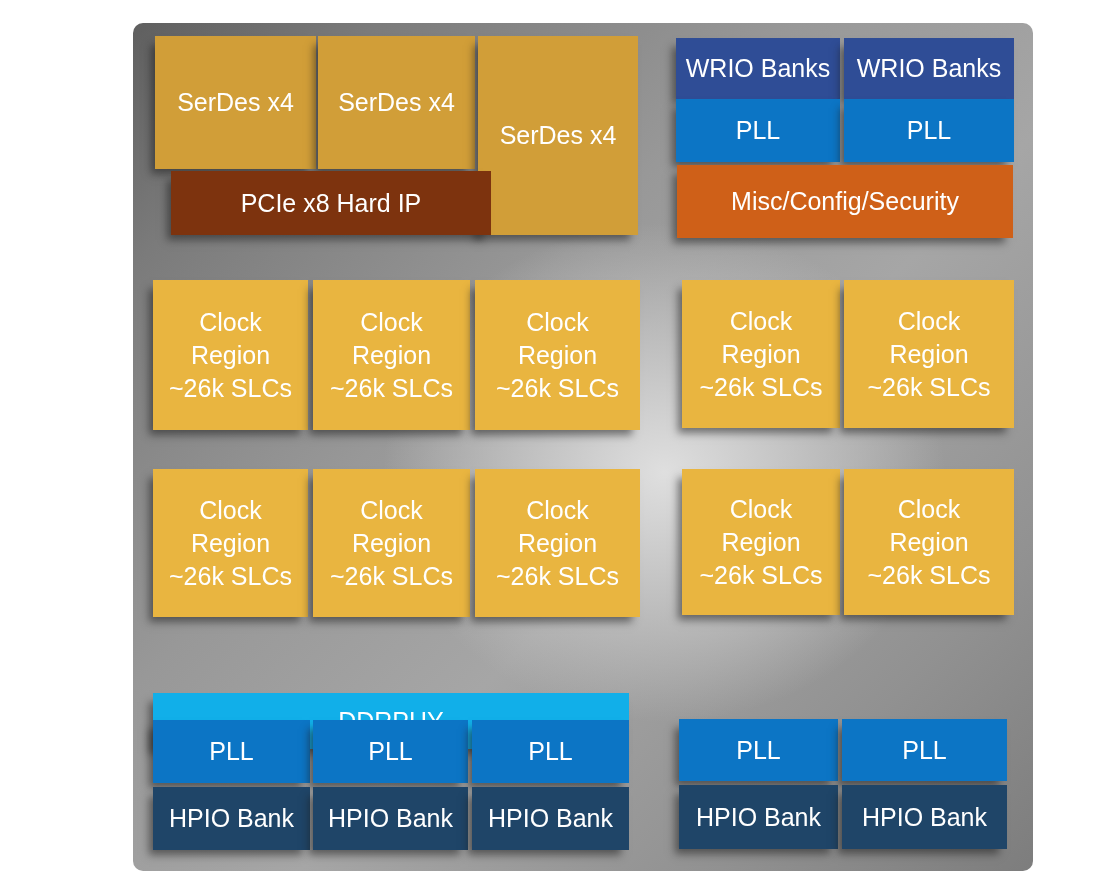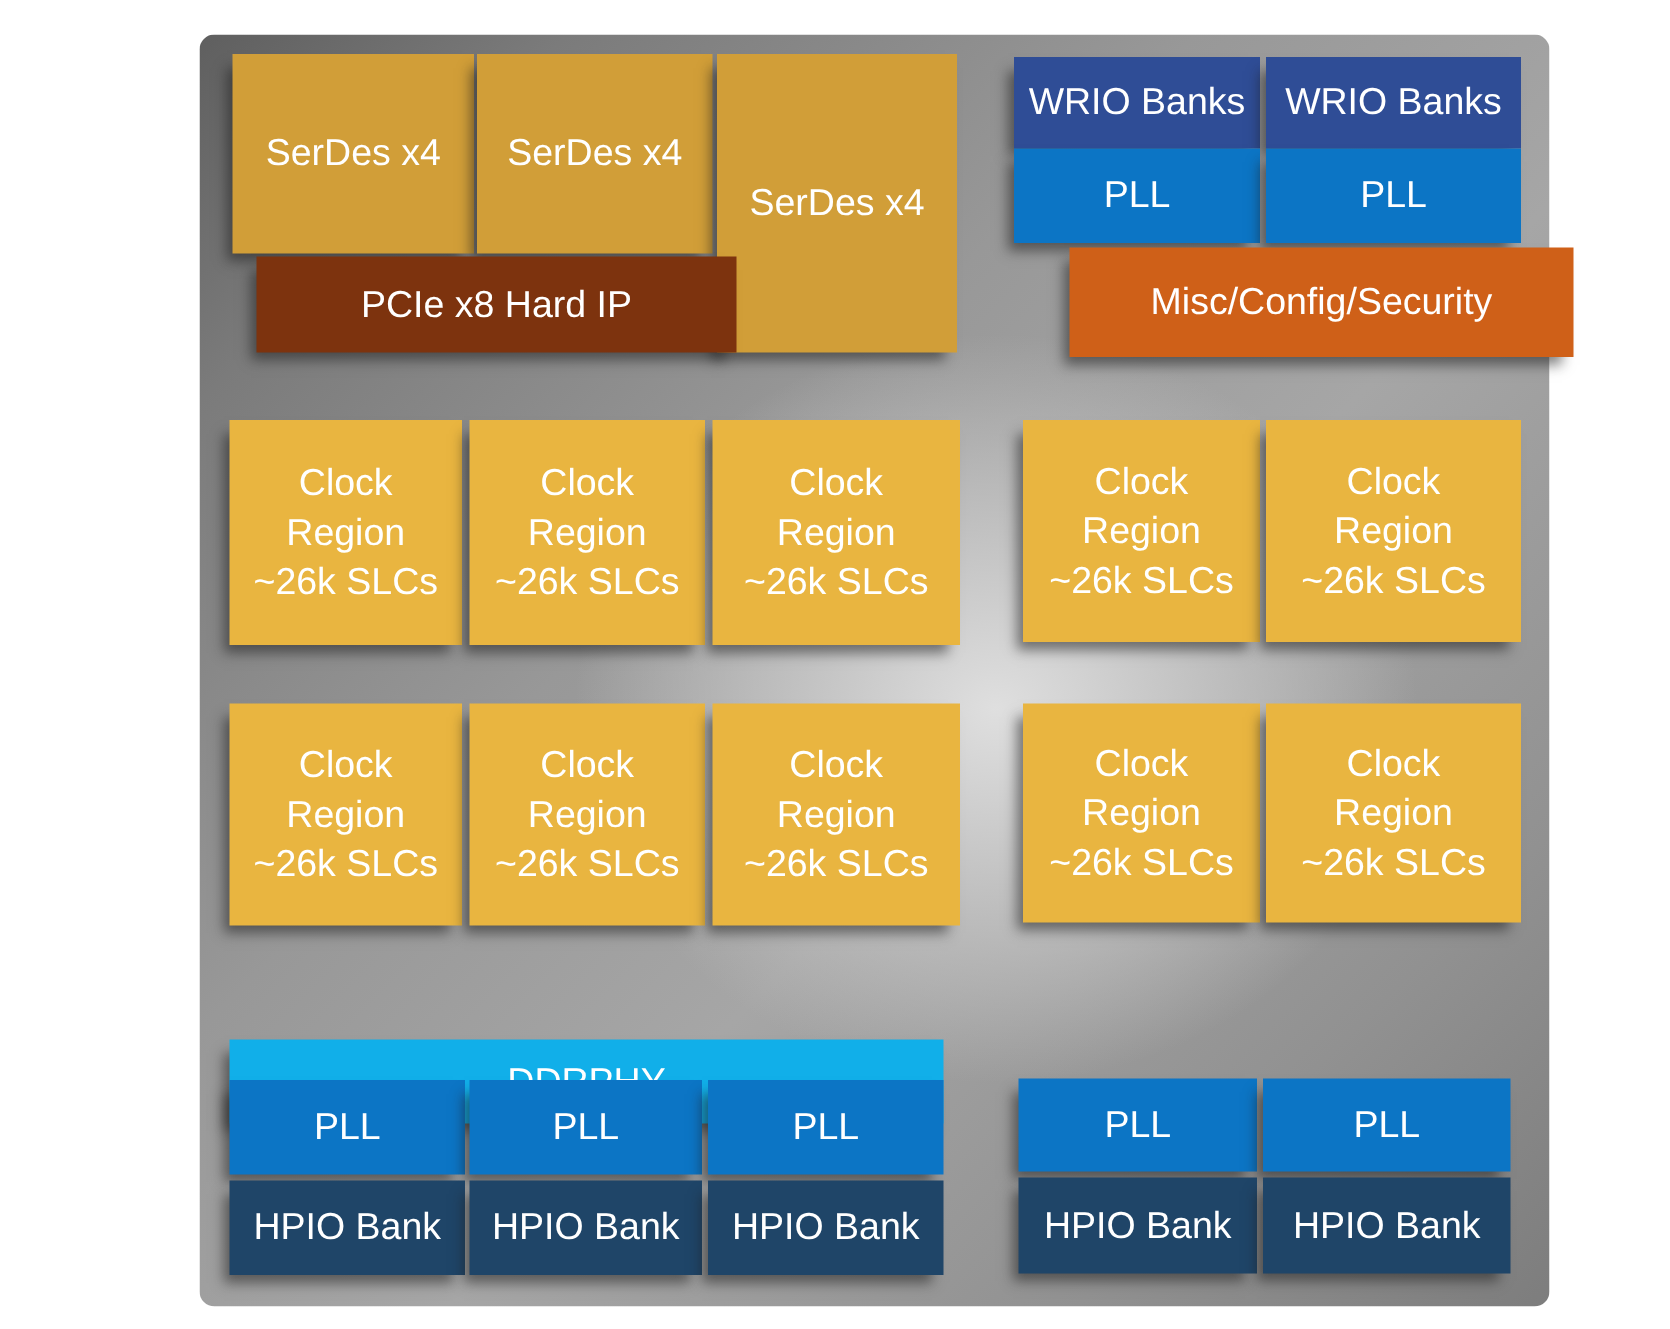--- a/index.html
+++ b/index.html
@@ -83,21 +83,21 @@
     </div>
     <div class="block" style="left: 711px; top: 15px; width: 170px; height: 61px; background: rgb(47, 77, 150);">
       <span class="lbl">WRIO Banks</span>
     </div>
     <div class="block" style="left: 543px; top: 76px; width: 164px; height: 63px; background: rgb(12, 117, 197);">
       <span class="lbl">PLL</span>
     </div>
     <div class="block" style="left: 711px; top: 76px; width: 170px; height: 63px; background: rgb(12, 117, 197);">
       <span class="lbl">PLL</span>
     </div>
-    <div class="block" style="left: 544px; top: 142px; width: 336px; height: 73px; background: rgb(207, 96, 24); margin-left: 36px;">
+    <div class="block" style="left: 544px; top: 142px; width: 336px; height: 73px; background: rgb(207, 96, 24);">
       <span class="lbl">Misc/Config/Security</span>
     </div>
 
     <div class="block clock" style="left: 20px; top: 257px; width: 155px; height: 150px; background: rgb(233, 181, 64);">
       <span class="lbl">
         <span class="line">Clock</span>
         <span class="line">Region</span>
         <span class="line">~26k SLCs</span>
       </span>
     </div>

